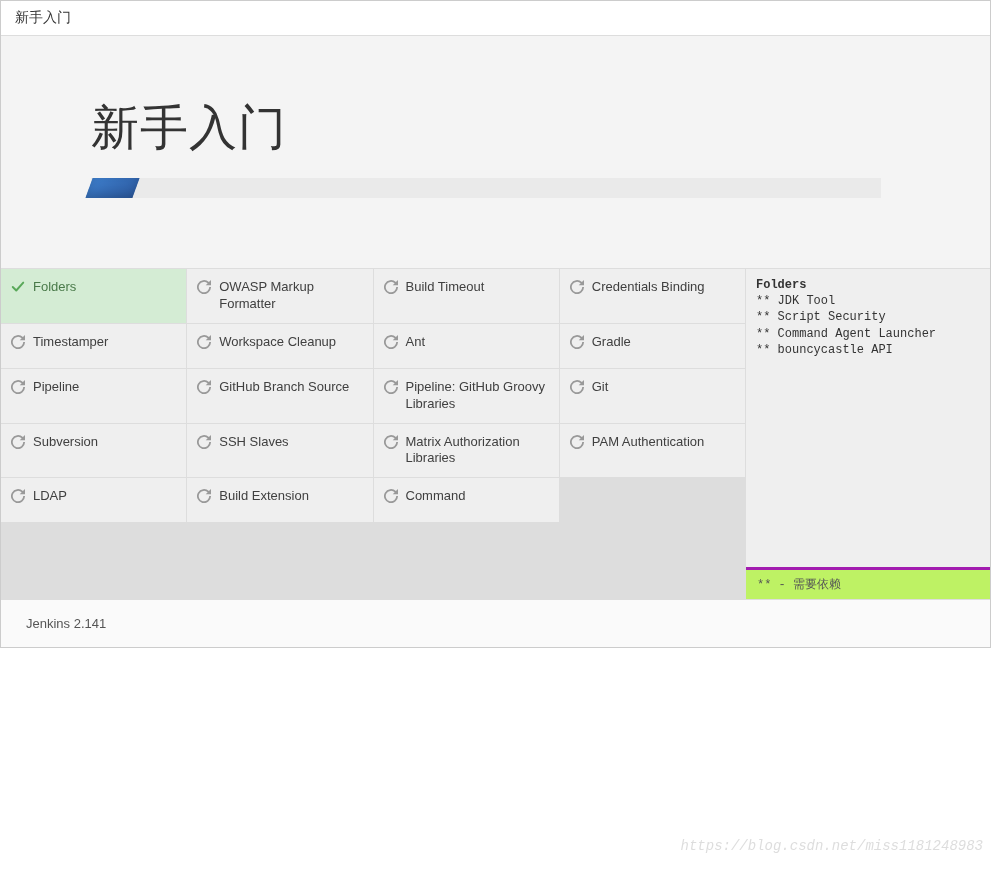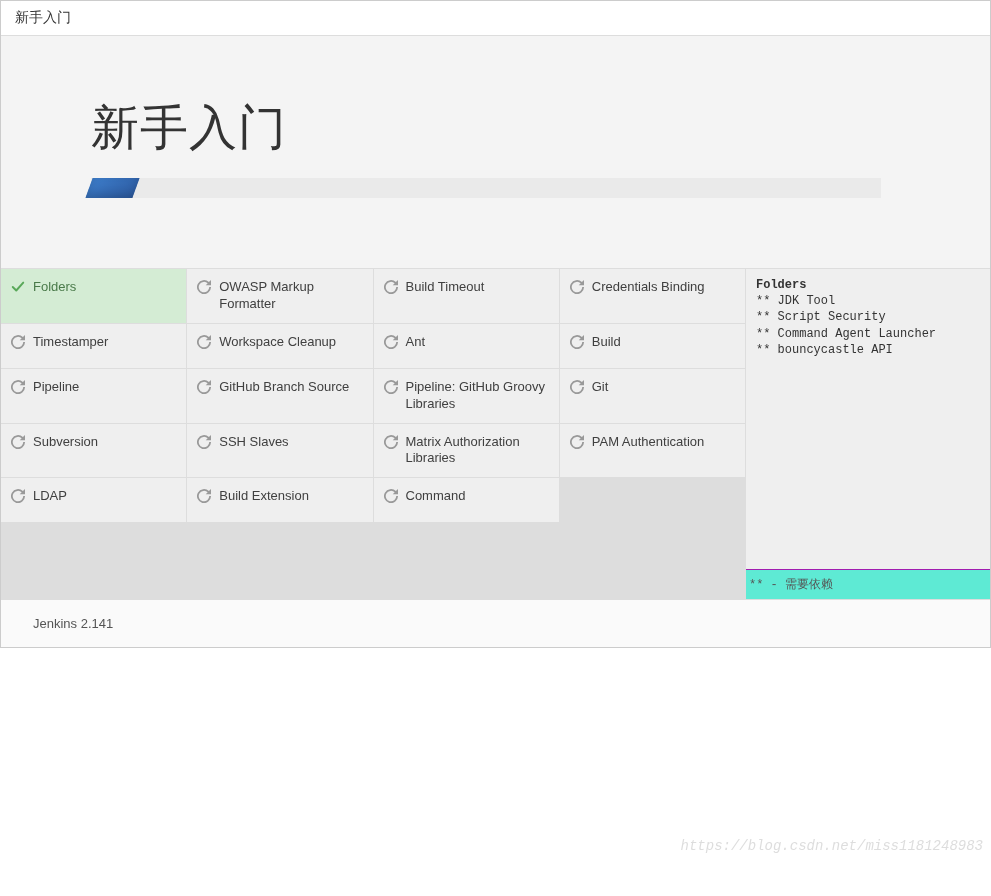--- a/index.html
+++ b/index.html
@@ -103,29 +103,29 @@
   flex: 1;
   padding: 8px 10px;
   font-family: "Courier New", monospace;
   font-size: 12px;
   line-height: 1.35;
   color: #333;
   white-space: pre-wrap;
 }
 .side-log .bold { font-weight: bold; }
 .side-footer {
-  padding: 6px 3px;
+  padding: 6px 11px;
   font-family: "Courier New", monospace;
   font-size: 12px;
   color: #555;
-  border-top: 1px solid #a21caf;
-  background: #5eead4;
+  border-top: 3px solid #a21caf;
+  background: #bef264;
 }
 .footer {
-  padding: 16px 32px;
+  padding: 16px 25px;
   font-size: 13px;
   color: #555;
   background: #fafafa;
   border-top: 1px solid #ddd;
   display: flex;
   justify-content: space-between;
   align-items: center;
 }
 .watermark {
   position: absolute;
@@ -195,21 +195,21 @@
         <div class="plugin-cell">
           <span class="icon refresh-icon"><svg viewBox="0 0 16 16" width="14" height="14">
               <path d="M13.6 2.4A8 8 0 1 0 16 8h-2a6 6 0 1 1-1.8-4.2L10 6h6V0l-2.4 2.4z"></path>
             </svg></span>
           <span class="label">Ant</span>
         </div>
         <div class="plugin-cell">
           <span class="icon refresh-icon"><svg viewBox="0 0 16 16" width="14" height="14">
               <path d="M13.6 2.4A8 8 0 1 0 16 8h-2a6 6 0 1 1-1.8-4.2L10 6h6V0l-2.4 2.4z"></path>
             </svg></span>
-          <span class="label">Build</span>
+          <span class="label">Gradle</span>
         </div>
         <div class="plugin-cell">
           <span class="icon refresh-icon"><svg viewBox="0 0 16 16" width="14" height="14">
               <path d="M13.6 2.4A8 8 0 1 0 16 8h-2a6 6 0 1 1-1.8-4.2L10 6h6V0l-2.4 2.4z"></path>
             </svg></span>
           <span class="label">Pipeline</span>
         </div>
         <div class="plugin-cell">
           <span class="icon refresh-icon"><svg viewBox="0 0 16 16" width="14" height="14">
               <path d="M13.6 2.4A8 8 0 1 0 16 8h-2a6 6 0 1 1-1.8-4.2L10 6h6V0l-2.4 2.4z"></path>

